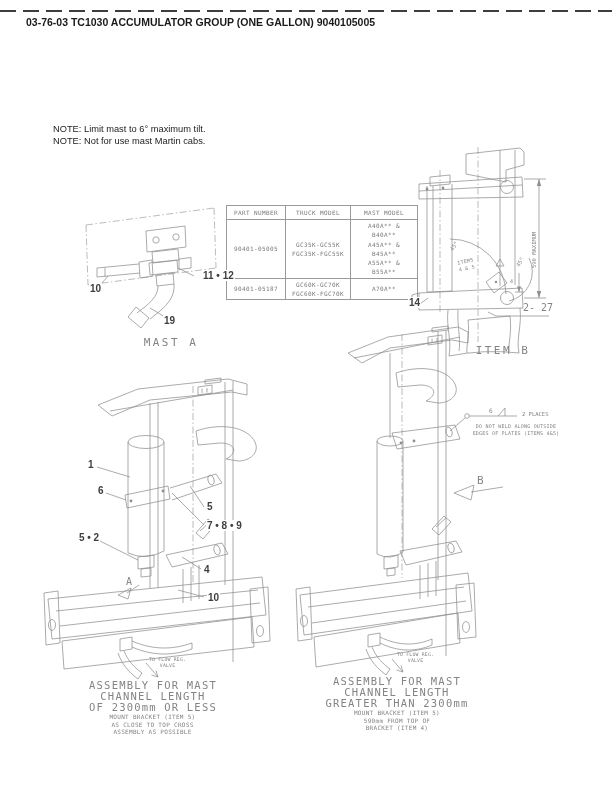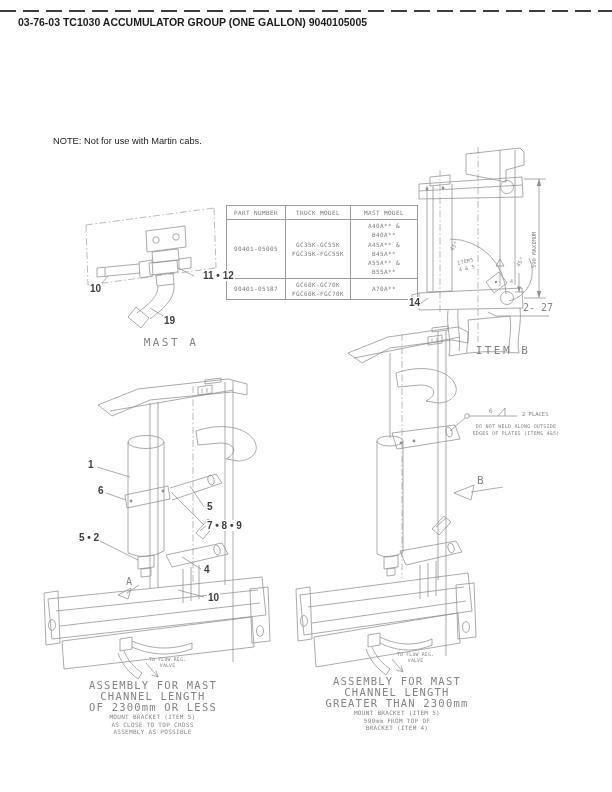--- a/index.html
+++ b/index.html
@@ -1,21 +1,21 @@
 <!DOCTYPE html>
 <html><head>
 <meta charset="utf-8">
 <style>
   html,body{margin:0;padding:0;background:#ffffff;}
   .page{position:relative;width:612px;height:792px;background:#fff;overflow:hidden;
         font-family:"Liberation Sans",sans-serif;color:#1a1a1a;}
   .top-edge{position:absolute;top:10px;left:0;width:612px;height:2px;
         background:repeating-linear-gradient(90deg,#3d3d3d 0 16px,transparent 16px 23px);}
   .abs{position:absolute;}
-  .title{left:18px;top:16px;width:578px;font-size:10.5px;font-weight:bold;line-height:1.25;}
+  .title{left:26px;top:16px;width:578px;font-size:10.5px;font-weight:bold;line-height:1.25;}
   .crumb{left:18px;top:40px;width:575px;font-size:10.5px;font-weight:bold;line-height:1.25;}
   .desc{left:50px;top:97px;width:516px;font-size:9.3px;color:#222;line-height:1.35;}
   .note{left:53px;width:400px;font-size:9.3px;color:#222;}
   .pre{white-space:pre-line;}
   
   table.parts{position:absolute;left:226px;top:205px;border-collapse:collapse;
         font-family:"DejaVu Sans Mono",monospace;font-size:6px;letter-spacing:.4px;
         color:#7a7a7a;text-align:center;}
   table.parts th,table.parts td{border:1px solid #9a9a9a;font-weight:normal;
         padding:1px 3px;line-height:1.55;vertical-align:middle;}
@@ -39,21 +39,22 @@
 </style>
 </head>
 <body>
 
 <div class="page">
 
   <div class="top-edge"></div>
 
   <div class="abs title">03-76-03 TC1030 ACCUMULATOR GROUP (ONE GALLON) 9040105005</div>
 
-  <div class="abs note" style="top:136px">NOTE: Not for use with Martin cabs.</div>
+  <div class="abs note" style="top:124px">NOTE: Limit mast to 6° maximum tilt.</div>
+  <div class="abs note" style="top:136px">NOTE: Not for use mast Martin cabs.</div>
 
   <svg class="art" width="612" height="792" viewBox="0 0 612 792">
 
     <g>
       <path class="cl" d="M86 225 L214 208 M88 285 L216 268 M86 225 L88 285 M214 208 L216 268"></path>
       <path d="M146 231 L185 226 L186 247 L147 252 Z"></path>
       <circle cx="156" cy="240" r="3.2"></circle>
         <circle cx="176" cy="237" r="3.2"></circle>
       <path d="M152 252 L178 249 L179 260 L153 263 Z"></path>
       <path d="M149 263 L177 260 L178 272 L150 275 Z"></path>

